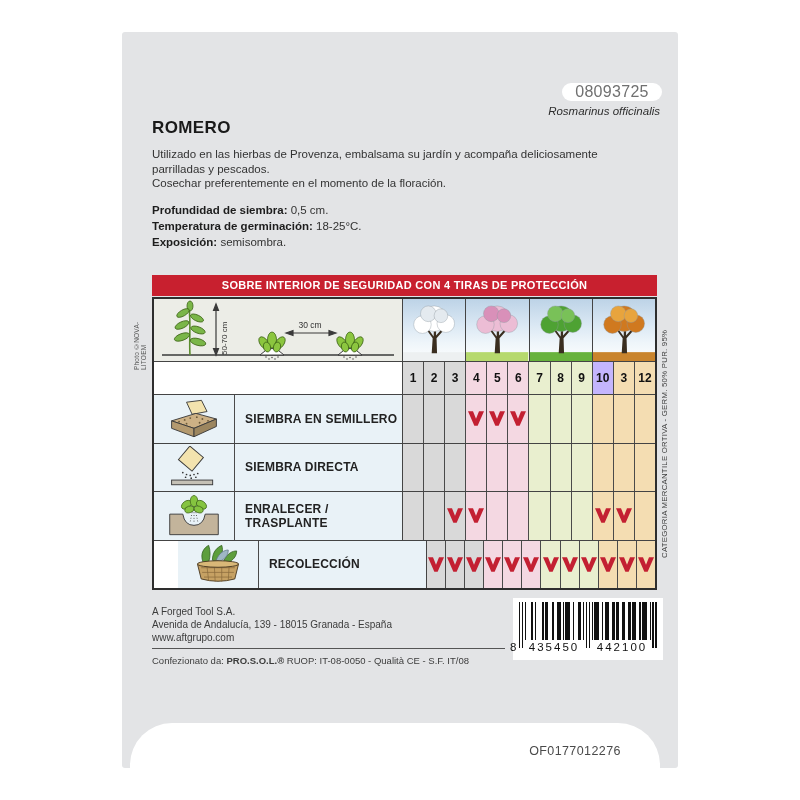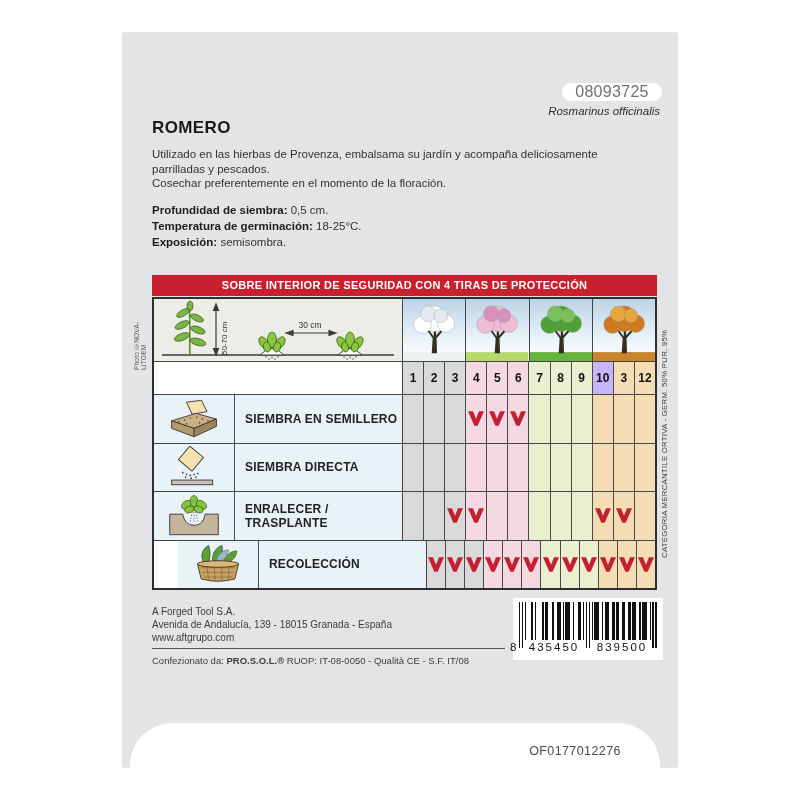--- a/index.html
+++ b/index.html
@@ -475,18 +475,18 @@
         <div class="bar" style="left: 120.35px; height: 38px;"></div>
         <div class="bar" style="left: 123.25px; height: 38px;"></div>
         <div class="bar" style="left: 124.7px; height: 38px;"></div>
         <div class="bar" style="left: 126.15px; height: 38px;"></div>
         <div class="bar" style="left: 130.5px; height: 38px;"></div>
         <div class="bar" style="left: 133.4px; height: 46px;"></div>
         <div class="bar" style="left: 136.3px; height: 46px;"></div>
       </div>
     <span class="bc-digit bc-first">8</span>
     <span class="bc-digit bc-g1">435450</span>
-    <span class="bc-digit bc-g2">839500</span>
+    <span class="bc-digit bc-g2">442100</span>
   </div>
 
   <div class="notch"></div>
   <div class="batch">OF0177012276</div>
 </div>
 
 </body></html>

